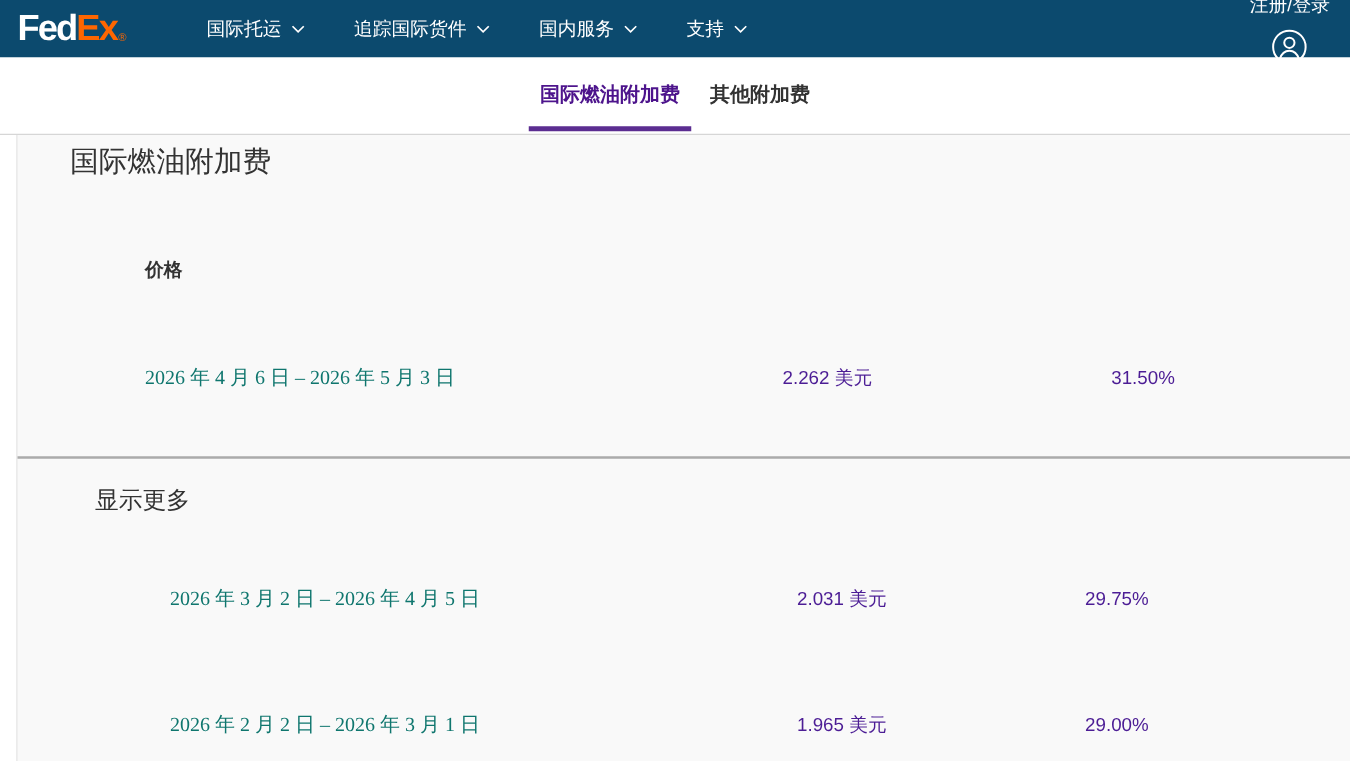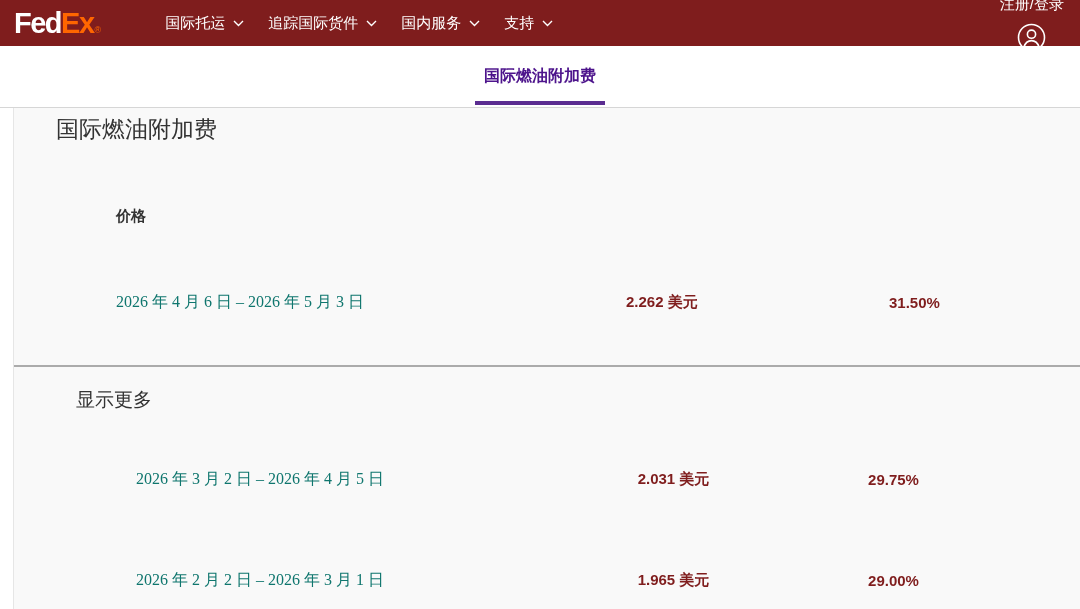--- a/index.html
+++ b/index.html
@@ -6,33 +6,33 @@
   html, body { margin: 0; padding: 0; }
   body {
     width: 1080px; height: 609px; overflow: hidden;
     background: #ffffff;
     font-family: "Liberation Sans", sans-serif;
     color: #333;
   }
 
   
   .topbar {
-    height: 46px; background: #7f1d1d;
+    height: 46px; background: #0c4a6e;
     display: flex; align-items: center;
     padding: 0 16px 0 14px;
   }
   .logo { display: flex; align-items: flex-start; margin-right: 64px; cursor: pointer; line-height: 1; }
   .logo-fed, .logo-ex {
     font-size: 29px; font-weight: 800; letter-spacing: -1.5px; line-height: 30px;
   }
   .logo-fed { color: #ffffff; }
   .logo-ex  { color: #FF6600; }
   .logo-reg { color: #FF6600; font-size: 9px; margin-top: 18px; margin-left: 1px; }
 
-  .nav { display: flex; align-items: center; gap: 24px; }
+  .nav { display: flex; align-items: center; gap: 39px; }
   .nav-item {
     display: flex; align-items: center; gap: 8px;
     color: #ffffff; font-size: 15px; cursor: pointer; white-space: nowrap;
   }
   .chev { display: block; }
 
   .account {
     margin-left: auto; display: flex; align-items: center; gap: 9px;
     color: #ffffff; font-size: 15px; cursor: pointer; flex-direction: column;
   }
@@ -64,21 +64,21 @@
   .page-title {
     margin: 0; padding: 6px 0 0 42px;
     font-size: 23px; font-weight: 400; color: #333;
   }
 
   .table1 { margin: 62px 0 0 102px; }
   .t1-row { display: grid; grid-template-columns: 510px 263px 1fr; align-items: center; }
   .t1-head { font-size: 15px; font-weight: bold; color: #333; }
   .t1-data { margin-top: 66px; }
   .cell-date { font-size: 16px; color: #0f766e; font-family: Liberation Serif, serif; }
-  .cell-val  { font-size: 15px; font-weight: bold; color: #7f1d1d; }
+  .cell-val  { font-size: 15px; font-weight: normal; color: #4c1d95; }
 
   .section-divider {
     margin: 52px 0 0 0; border: none; border-top: 2px solid #ababab; height: 0;
   }
 
   .show-more {
     margin: 20px 0 0 0; padding-left: 62px;
     font-size: 19px; color: #333; cursor: pointer; display: inline-block;
   }
 
@@ -133,20 +133,23 @@
       <circle cx="14.5" cy="11.2" r="4.1" fill="none" stroke="#ffffff" stroke-width="1.6"></circle>
       <path d="M6.8 24.2 Q9 17.6 14.5 17.6 Q20 17.6 22.2 24.2" fill="none" stroke="#ffffff" stroke-width="1.6"></path>
     </svg>
   </div>
 </div>
 
 <div class="tabstrip">
   <div class="tab active">
     <span>国际燃油附加费</span>
   </div>
+  <div class="tab">
+    <span>其他附加费</span>
+  </div>
 </div>
 
 <div class="panel">
   <h1 class="page-title">国际燃油附加费</h1>
 
   <div class="table1">
     <div class="t1-row t1-head">
       <span>价格</span>
     </div>
     <div class="t1-row t1-data">

